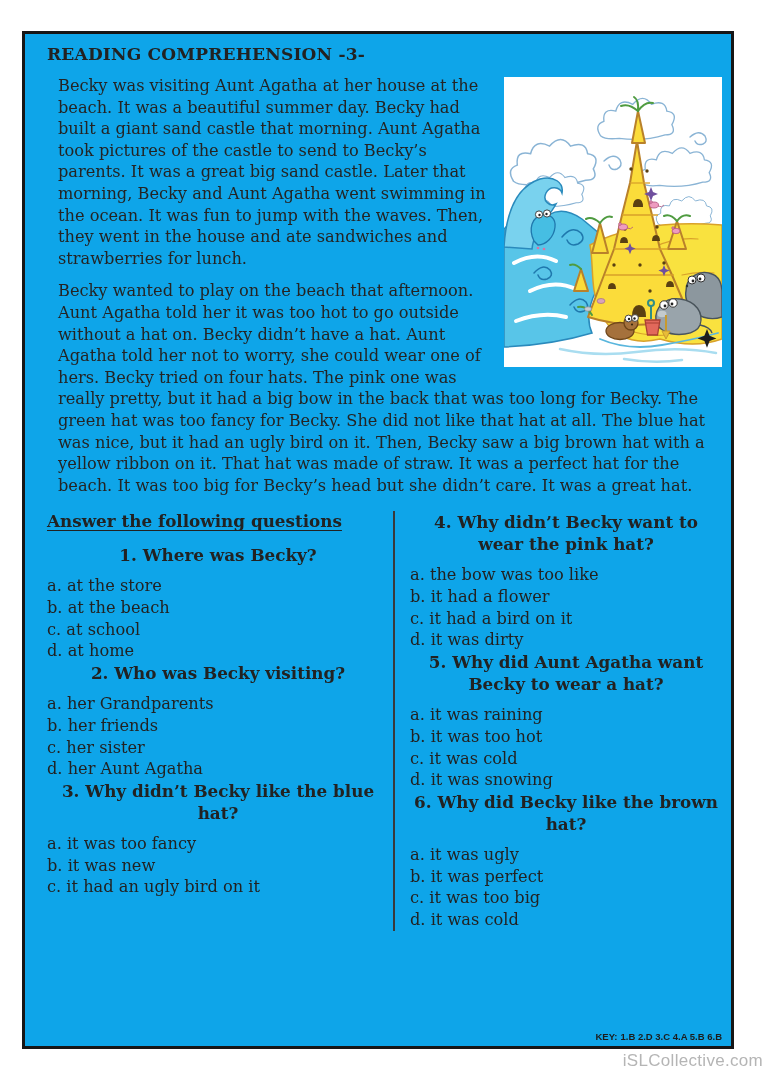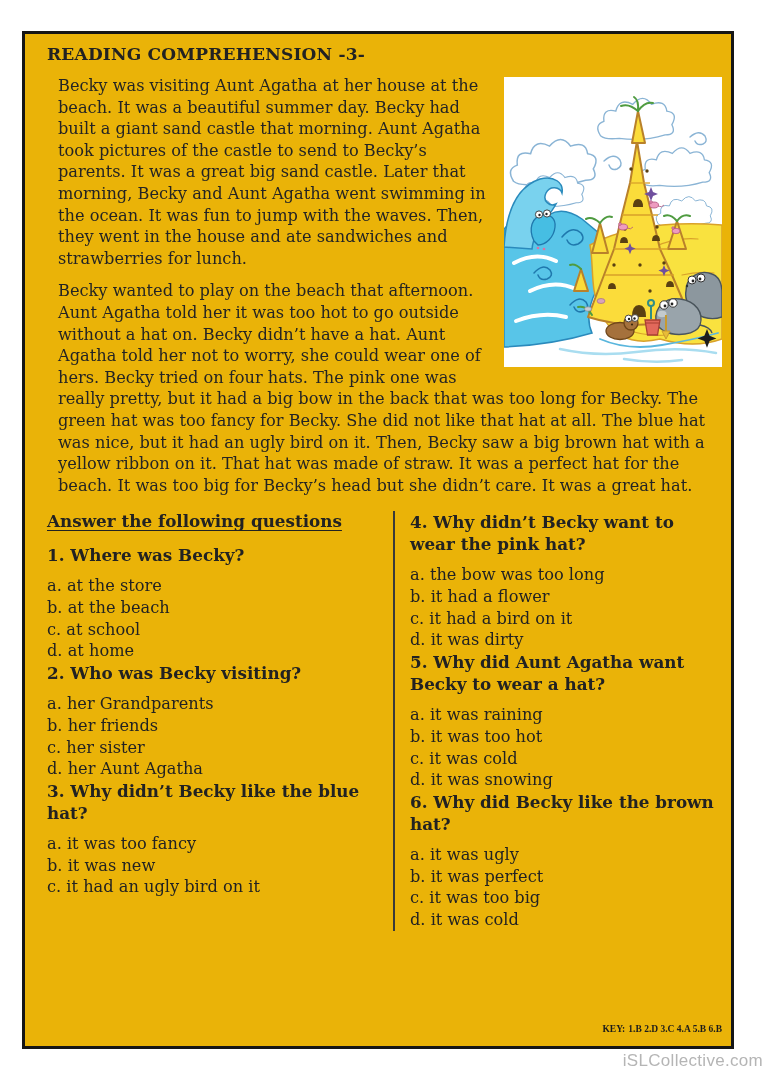--- a/index.html
+++ b/index.html
@@ -2,37 +2,37 @@
 <html><head>
 <meta charset="utf-8">
 <style>
   html,body{margin:0;padding:0;}
   body{
     width:766px;height:1084px;background:#ffffff;position:relative;
     font-family:"DejaVu Serif", serif;color:#222;overflow:hidden;
   }
   .sheet{
     position:absolute;left:22px;top:31px;width:712px;height:1018px;
-    border:3px solid #161616;box-sizing:border-box;background:#eab308;
+    border:3px solid #161616;box-sizing:border-box;background:#0ea5e9;
     padding:10px 9px 0 22px;
   }
   .title{font-size:17px;font-weight:bold;margin:0 0 3px 0;letter-spacing:.2px;}
   .passage{font-size:16.2px;line-height:21.6px;color:#242424;}
   .passage p{margin:11px;}
   .illu-wrap{float:right;width:218px;height:290px;margin:2px 0 6px 10px;}
   .illu-wrap svg{display:block;}
   .questions{display:flex;margin-top:15px;clear:both;}
   .qcol-left{flex:0 0 346px;width:346px;box-sizing:border-box;padding-right:4px;}
   .qcol-right{flex:1;border-left:2px solid #3a3a3a;padding-left:15px;}
   .qhead{font-weight:bold;font-size:16.8px;text-decoration:underline;text-underline-offset:3px;margin:0 0 13px 0;}
-  .q-title{font-weight:bold;font-size:16.8px;line-height:22px;margin:0 0 9px 0;}
+  .q-title{font-weight:bold;font-size:16.8px;line-height:22px;margin:0 0 9px 0;text-align:center;}
   .opt{font-size:16.2px;line-height:21.7px;}
   .key{
-    position:absolute;right:9px;bottom:12px;
-    font-family:Liberation Serif, serif;font-size:9.5px;color:#1c1c1c;font-weight:bold;
+    position:absolute;right:9px;bottom:4px;
+    font-family:Liberation Sans, sans-serif;font-size:9.5px;color:#1c1c1c;font-weight:bold;
   }
   .key-values{margin-left:3px;}
   .watermark{
     position:absolute;right:3px;top:1051px;
     font-family:"Liberation Sans", sans-serif;font-size:17px;color:#b5b5b5;letter-spacing:.3px;
   }
 </style>
 </head>
 <body>
 
@@ -234,21 +234,21 @@
           <div class="opt">b. it was new</div>
           <div class="opt">c. it had an ugly bird on it</div>
         </div>
       </div>
     </div>
 
     <div class="qcol-right">
       <div class="q">
         <div class="q-title">4. Why didn’t Becky want to wear the pink hat?</div>
         <div class="opts">
-          <div class="opt">a. the bow was too long</div>
+          <div class="opt">a. the bow was too like</div>
           <div class="opt">b. it had a flower</div>
           <div class="opt">c. it had a bird on it</div>
           <div class="opt">d. it was dirty</div>
         </div>
       </div>
 
       <div class="q">
         <div class="q-title">5. Why did Aunt Agatha want Becky to wear a hat?</div>
         <div class="opts">
           <div class="opt">a. it was raining</div>

